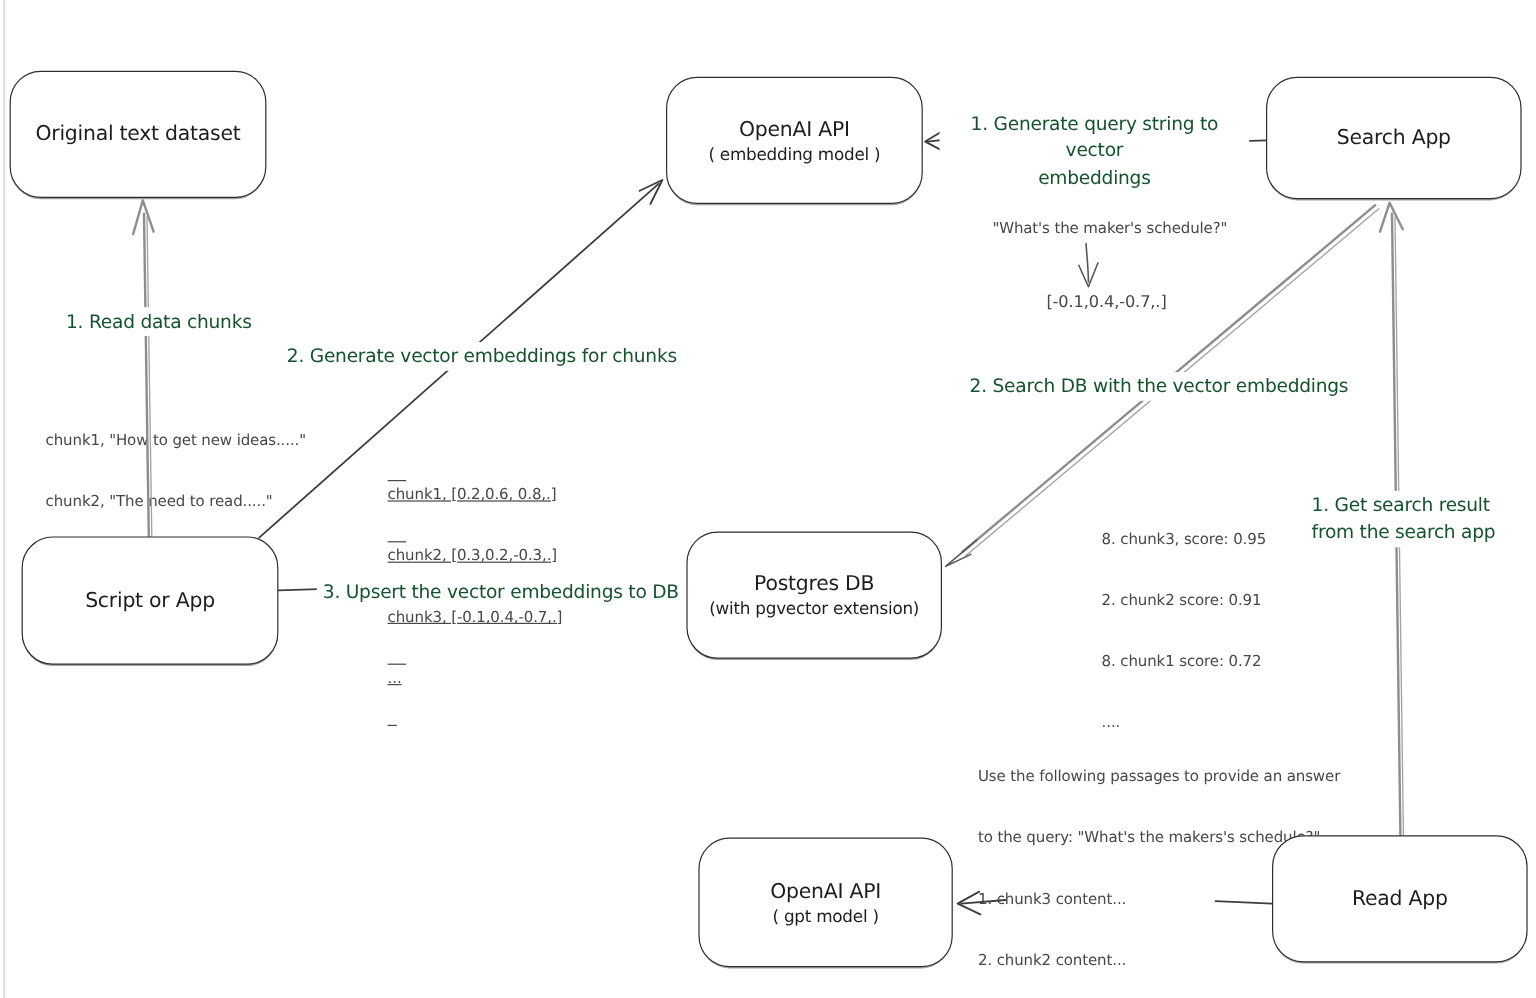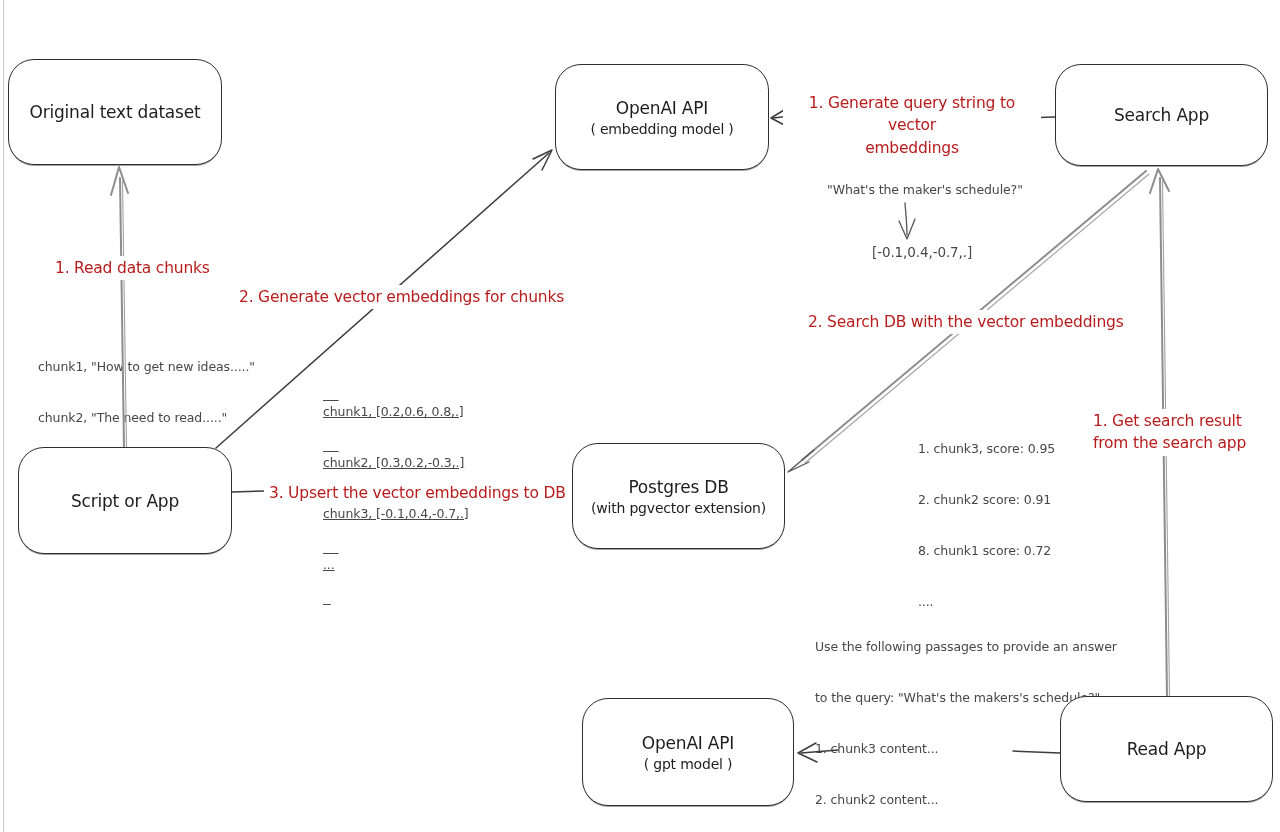--- a/index.html
+++ b/index.html
@@ -25,21 +25,21 @@
   #n-original{left:8px;top:59px;width:212px;height:104px;}
   #n-embed{left:555px;top:64px;width:212px;height:104px;}
   #n-search{left:1055px;top:64px;width:211px;height:100px;}
   #n-script{left:18px;top:447px;width:212px;height:105px;}
   #n-postgres{left:572px;top:443px;width:211px;height:104px;}
   #n-gpt{left:582px;top:698px;width:210px;height:106px;}
   #n-chat{left:1060px;top:696px;width:211px;height:104px;}
 
   
   .elabel{
-    position:absolute;background:#fff;padding:1px 5px;font-size:15.5px;color:#b91c1c;
+    position:absolute;background:#fff;padding:1px 5px;font-size:15.5px;color:#14532d;
     z-index:3;white-space:pre-line;line-height:1.45;letter-spacing:-0.2px;
   }
   #el-read{left:50px;top:256px;}
   #el-genemb{left:234px;top:285px;}
   #el-upsert{left:264px;top:481px;}
   #el-genquery{left:783px;top:91px;width:248px;text-align:center;}
   #el-searchdb{left:803px;top:310px;}
   #el-getresult{left:1088px;top:409px;}
   #el-buildprompt{left:833px;top:729px;width:182px;text-align:center;}
 
@@ -77,21 +77,21 @@
     <div>chunk1, [0.2,0.6, 0.8,.]</div>
     <div>chunk2, [0.3,0.2,-0.3,.]</div>
     <div>chunk3, [-0.1,0.4,-0.7,.]</div>
     <div>...</div>
   </div>
 
   <div class="ann" id="ann-query">"What's the maker's schedule?"</div>
   <div class="ann" id="ann-qvec">[-0.1,0.4,-0.7,.]</div>
 
   <div class="ann" id="ann-scores">
-    <div>1. chunk3, score: 0.95</div>
+    <div>8. chunk3, score: 0.95</div>
     <div>2. chunk2 score: 0.91</div>
     <div>8. chunk1 score: 0.72</div>
     <div>....</div>
   </div>
 
   <div class="ann" id="ann-prompt">
     <div>Use the following passages to provide an answer</div>
     <div>to the query: "What's the makers's schedule?"</div>
     <div>1. chunk3 content...</div>
     <div>2. chunk2 content...</div>

